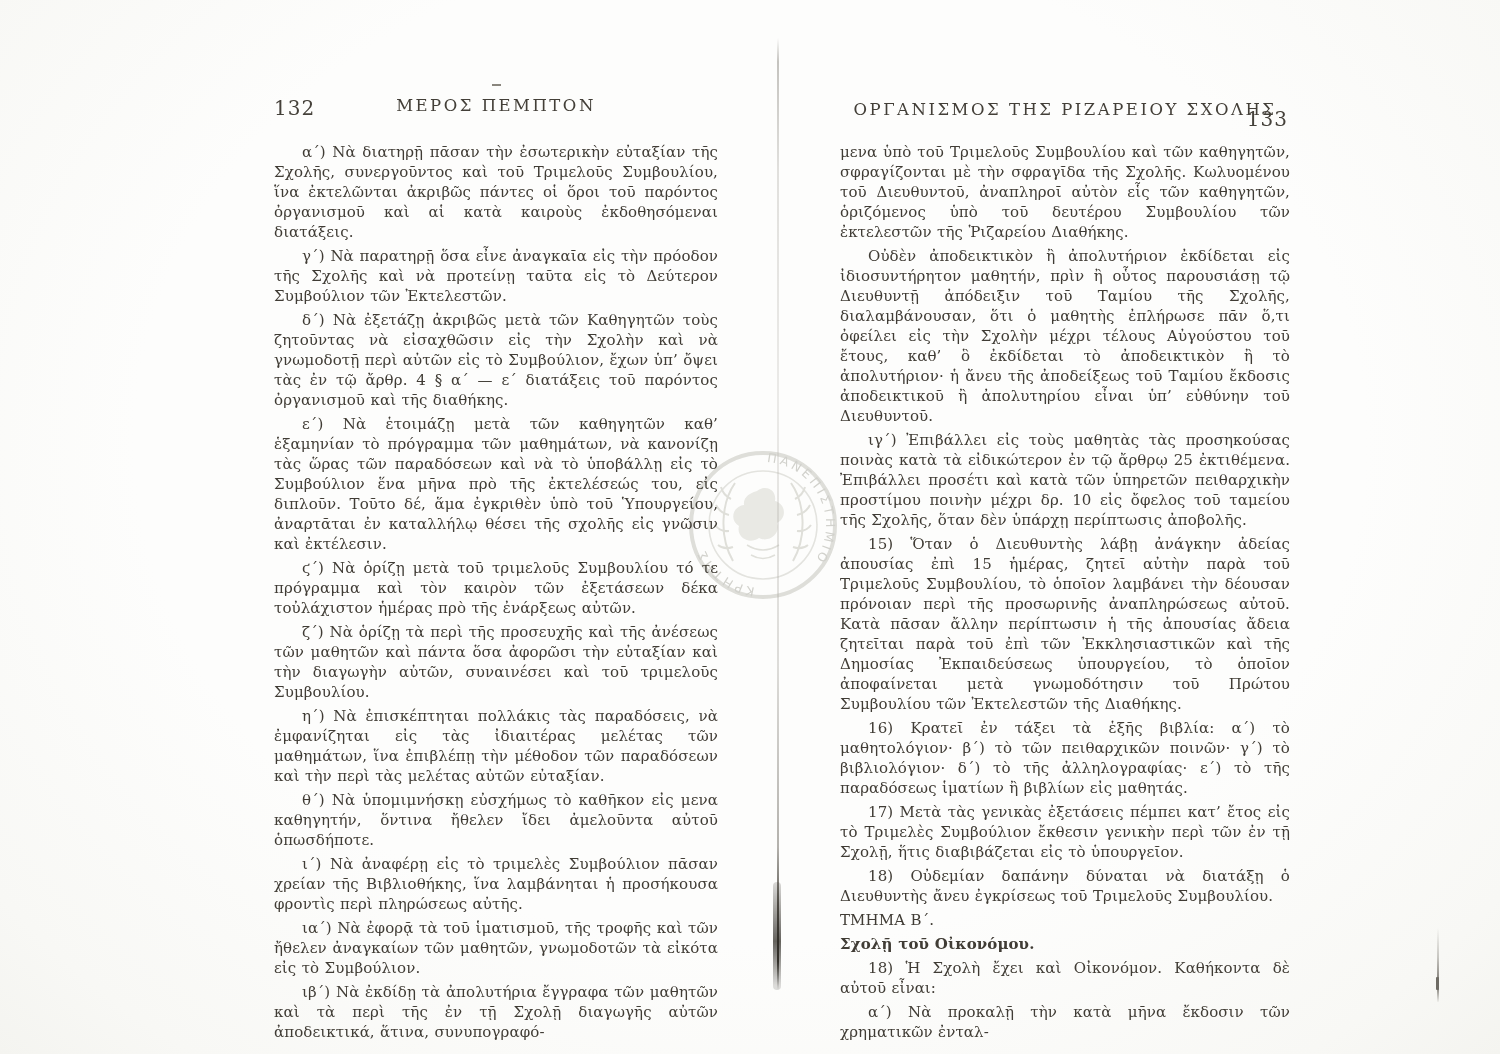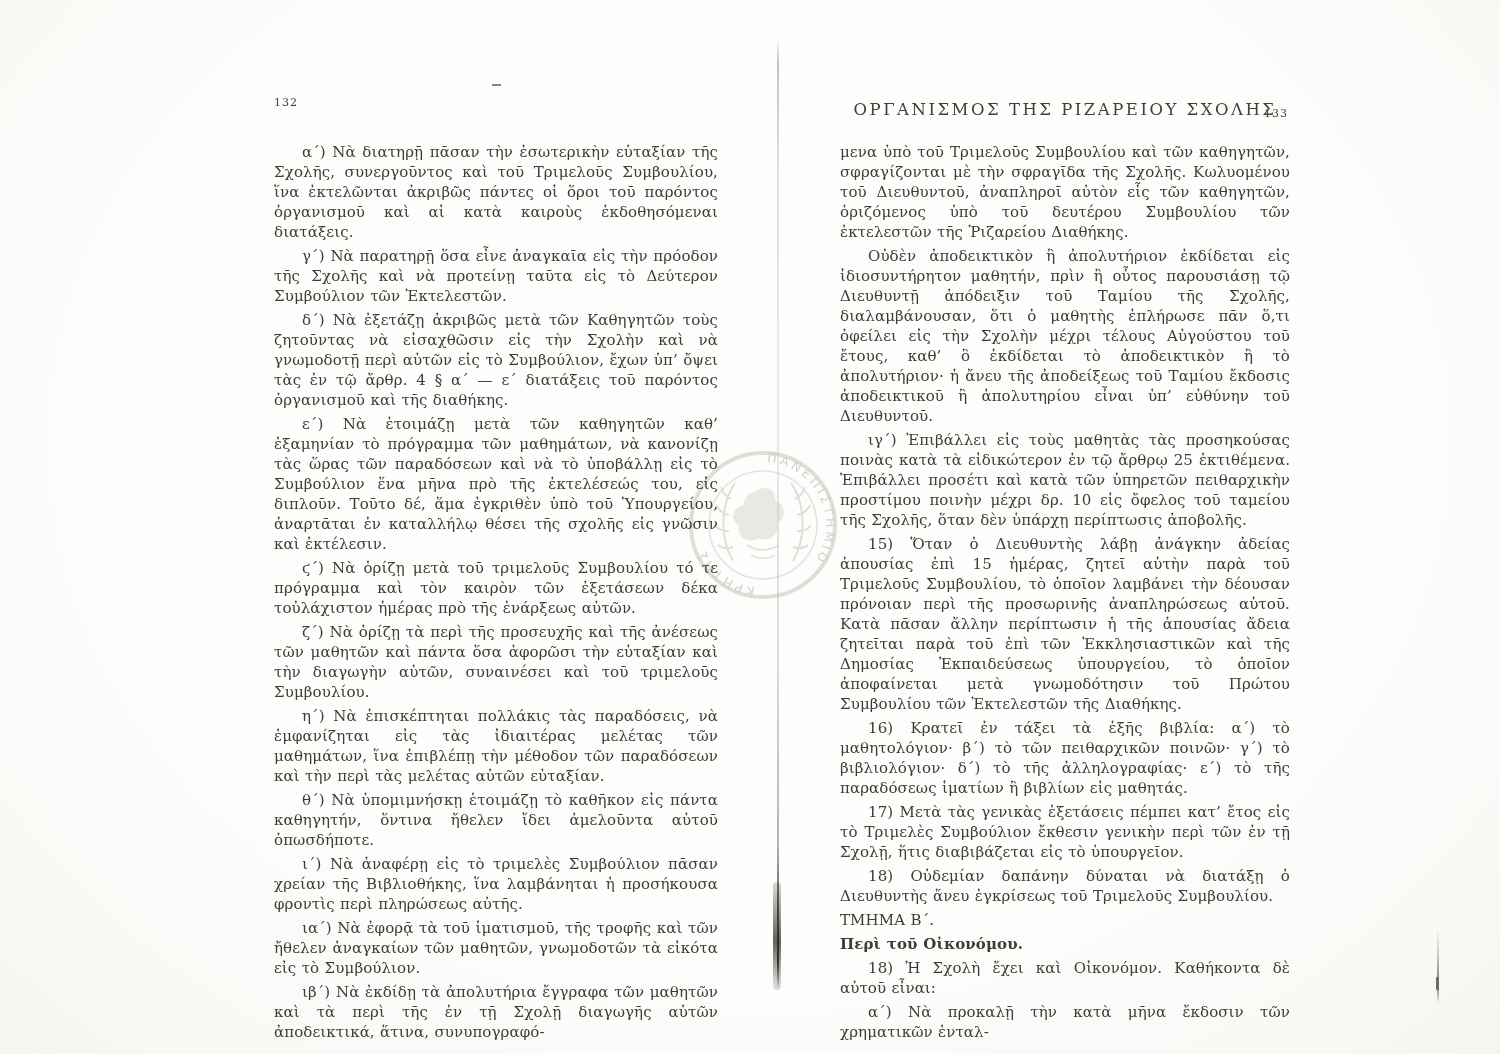--- a/index.html
+++ b/index.html
@@ -7,21 +7,21 @@
     position:relative; width:1500px; height:1054px; overflow:hidden;
     background:radial-gradient(ellipse at 50% 42%, #fdfdfc 58%, #f8f8f5 88%, #f4f4f0 100%);
     font-family:"DejaVu Serif","Liberation Serif",serif;
     color:#3e3a33;
   }
   
   .running-head { position:absolute; height:24px; font-size:16.5px; letter-spacing:2.5px; }
   .rh-left  { left:270px; top:96px;  width:452px; }
   .rh-right { left:836px; top:100px; width:458px; }
   .rh-title { display:block; width:100%; text-align:center; color:#433f38; }
-  .rh-num   { position:absolute; top:0; font-size:11px; letter-spacing:1px; color:#45413a; }
+  .rh-num   { position:absolute; top:0; font-size:20px; letter-spacing:1px; color:#45413a; }
   .rh-num-left  { left:4px; }
   .rh-num-right { right:6px;margin-top:7px; }
   .sig-dash { position:absolute; left:492px; top:84px; width:9px; height:2px; background:#8a867e; }
   
   .col { position:absolute; top:138px; }
   .col-left  { left:270px; width:452px; }
   .col-right { left:836px; width:458px; }
   .col p {
     margin:4px; font-size:15px; line-height:20px;
     text-align:justify; text-indent:28px; letter-spacing:.1px;
@@ -88,52 +88,53 @@
     <text font-size="12.5" fill="#cdcdc7" letter-spacing="3" font-family="DejaVu Sans, sans-serif">
       <textPath href="#wmCircle" startOffset="1%">ΠΑΝΕΠΙΣΤΗΜΙΟ</textPath>
     </text>
     <text font-size="12.5" fill="#cdcdc7" letter-spacing="3" font-family="DejaVu Sans, sans-serif">
       <textPath href="#wmCircle" startOffset="52%">ΚΡΗΤΗΣ</textPath>
     </text>
   </svg>
 
   <div class="running-head rh-left">
     <span class="rh-num rh-num-left">132</span>
+    <span class="rh-title">ΜΕΡΟΣ ΠΕΜΠΤΟΝ</span>
   </div>
   <div class="sig-dash"></div>
 
   <div class="running-head rh-right">
     <span class="rh-title">ΟΡΓΑΝΙΣΜΟΣ ΤΗΣ ΡΙΖΑΡΕΙΟΥ ΣΧΟΛΗΣ</span>
     <span class="rh-num rh-num-right">133</span>
   </div>
 
   <div class="col col-left">
     <p>α΄) Νὰ διατηρῇ πᾶσαν τὴν ἐσωτερικὴν εὐταξίαν τῆς Σχολῆς, συνεργοῦντος καὶ τοῦ Τριμελοῦς Συμβουλίου, ἵνα ἐκτελῶνται ἀκριβῶς πάντες οἱ ὅροι τοῦ παρόντος ὀργανισμοῦ καὶ αἱ κατὰ καιροὺς ἐκδοθησόμεναι διατάξεις.</p>
     <p>γ΄) Νὰ παρατηρῇ ὅσα εἶνε ἀναγκαῖα εἰς τὴν πρόοδον τῆς Σχολῆς καὶ νὰ προτείνῃ ταῦτα εἰς τὸ Δεύτερον Συμβούλιον τῶν Ἐκτελεστῶν.</p>
     <p>δ΄) Νὰ ἐξετάζῃ ἀκριβῶς μετὰ τῶν Καθηγητῶν τοὺς ζητοῦντας νὰ εἰσαχθῶσιν εἰς τὴν Σχολὴν καὶ νὰ γνωμοδοτῇ περὶ αὐτῶν εἰς τὸ Συμβούλιον, ἔχων ὑπ’ ὄψει τὰς ἐν τῷ ἄρθρ. 4 § α΄ — ε΄ διατάξεις τοῦ παρόντος ὀργανισμοῦ καὶ τῆς διαθήκης.</p>
     <p>ε΄) Νὰ ἑτοιμάζῃ μετὰ τῶν καθηγητῶν καθ’ ἑξαμηνίαν τὸ πρόγραμμα τῶν μαθημάτων, νὰ κανονίζῃ τὰς ὥρας τῶν παραδόσεων καὶ νὰ τὸ ὑποβάλλῃ εἰς τὸ Συμβούλιον ἕνα μῆνα πρὸ τῆς ἐκτελέσεώς του, εἰς διπλοῦν. Τοῦτο δέ, ἅμα ἐγκριθὲν ὑπὸ τοῦ Ὑπουργείου, ἀναρτᾶται ἐν καταλλήλῳ θέσει τῆς σχολῆς εἰς γνῶσιν καὶ ἐκτέλεσιν.</p>
     <p>ϛ΄) Νὰ ὁρίζῃ μετὰ τοῦ τριμελοῦς Συμβουλίου τό τε πρόγραμμα καὶ τὸν καιρὸν τῶν ἐξετάσεων δέκα τοὐλάχιστον ἡμέρας πρὸ τῆς ἐνάρξεως αὐτῶν.</p>
     <p>ζ΄) Νὰ ὁρίζῃ τὰ περὶ τῆς προσευχῆς καὶ τῆς ἀνέσεως τῶν μαθητῶν καὶ πάντα ὅσα ἀφορῶσι τὴν εὐταξίαν καὶ τὴν διαγωγὴν αὐτῶν, συναινέσει καὶ τοῦ τριμελοῦς Συμβουλίου.</p>
     <p>η΄) Νὰ ἐπισκέπτηται πολλάκις τὰς παραδόσεις, νὰ ἐμφανίζηται εἰς τὰς ἰδιαιτέρας μελέτας τῶν μαθημάτων, ἵνα ἐπιβλέπῃ τὴν μέθοδον τῶν παραδόσεων καὶ τὴν περὶ τὰς μελέτας αὐτῶν εὐταξίαν.</p>
-    <p>θ΄) Νὰ ὑπομιμνήσκῃ ἑτοιμάζῃ τὸ καθῆκον εἰς πάντα καθηγητήν, ὅντινα ἤθελεν ἴδει ἀμελοῦντα αὐτοῦ ὁπωσδήποτε.</p>
+    <p>θ΄) Νὰ ὑπομιμνήσκῃ εὐσχήμως τὸ καθῆκον εἰς μενα καθηγητήν, ὅντινα ἤθελεν ἴδει ἀμελοῦντα αὐτοῦ ὁπωσδήποτε.</p>
     <p>ι΄) Νὰ ἀναφέρῃ εἰς τὸ τριμελὲς Συμβούλιον πᾶσαν χρείαν τῆς Βιβλιοθήκης, ἵνα λαμβάνηται ἡ προσήκουσα φροντὶς περὶ πληρώσεως αὐτῆς.</p>
     <p>ια΄) Νὰ ἐφορᾷ τὰ τοῦ ἱματισμοῦ, τῆς τροφῆς καὶ τῶν ἤθελεν ἀναγκαίων τῶν μαθητῶν, γνωμοδοτῶν τὰ εἰκότα εἰς τὸ Συμβούλιον.</p>
     <p>ιβ΄) Νὰ ἐκδίδῃ τὰ ἀπολυτήρια ἔγγραφα τῶν μαθητῶν καὶ τὰ περὶ τῆς ἐν τῇ Σχολῇ διαγωγῆς αὐτῶν ἀποδεικτικά, ἅτινα, συνυπογραφό-</p>
   </div>
 
   <div class="col col-right">
     <p class="cont">μενα ὑπὸ τοῦ Τριμελοῦς Συμβουλίου καὶ τῶν καθηγητῶν, σφραγίζονται μὲ τὴν σφραγῖδα τῆς Σχολῆς. Κωλυομένου τοῦ Διευθυντοῦ, ἀναπληροῖ αὐτὸν εἷς τῶν καθηγητῶν, ὁριζόμενος ὑπὸ τοῦ δευτέρου Συμβουλίου τῶν ἐκτελεστῶν τῆς Ῥιζαρείου Διαθήκης.</p>
     <p>Οὐδὲν ἀποδεικτικὸν ἢ ἀπολυτήριον ἐκδίδεται εἰς ἰδιοσυντήρητον μαθητήν, πρὶν ἢ οὗτος παρουσιάσῃ τῷ Διευθυντῇ ἀπόδειξιν τοῦ Ταμίου τῆς Σχολῆς, διαλαμβάνουσαν, ὅτι ὁ μαθητὴς ἐπλήρωσε πᾶν ὅ,τι ὀφείλει εἰς τὴν Σχολὴν μέχρι τέλους Αὐγούστου τοῦ ἔτους, καθ’ ὃ ἐκδίδεται τὸ ἀποδεικτικὸν ἢ τὸ ἀπολυτήριον· ἡ ἄνευ τῆς ἀποδείξεως τοῦ Ταμίου ἔκδοσις ἀποδεικτικοῦ ἢ ἀπολυτηρίου εἶναι ὑπ’ εὐθύνην τοῦ Διευθυντοῦ.</p>
     <p>ιγ΄) Ἐπιβάλλει εἰς τοὺς μαθητὰς τὰς προσηκούσας ποινὰς κατὰ τὰ εἰδικώτερον ἐν τῷ ἄρθρῳ 25 ἐκτιθέμενα. Ἐπιβάλλει προσέτι καὶ κατὰ τῶν ὑπηρετῶν πειθαρχικὴν προστίμου ποινὴν μέχρι δρ. 10 εἰς ὄφελος τοῦ ταμείου τῆς Σχολῆς, ὅταν δὲν ὑπάρχῃ περίπτωσις ἀποβολῆς.</p>
     <p>15) Ὅταν ὁ Διευθυντὴς λάβῃ ἀνάγκην ἀδείας ἀπουσίας ἐπὶ 15 ἡμέρας, ζητεῖ αὐτὴν παρὰ τοῦ Τριμελοῦς Συμβουλίου, τὸ ὁποῖον λαμβάνει τὴν δέουσαν πρόνοιαν περὶ τῆς προσωρινῆς ἀναπληρώσεως αὐτοῦ. Κατὰ πᾶσαν ἄλλην περίπτωσιν ἡ τῆς ἀπουσίας ἄδεια ζητεῖται παρὰ τοῦ ἐπὶ τῶν Ἐκκλησιαστικῶν καὶ τῆς Δημοσίας Ἐκπαιδεύσεως ὑπουργείου, τὸ ὁποῖον ἀποφαίνεται μετὰ γνωμοδότησιν τοῦ Πρώτου Συμβουλίου τῶν Ἐκτελεστῶν τῆς Διαθήκης.</p>
     <p>16) Κρατεῖ ἐν τάξει τὰ ἑξῆς βιβλία: α΄) τὸ μαθητολόγιον· β΄) τὸ τῶν πειθαρχικῶν ποινῶν· γ΄) τὸ βιβλιολόγιον· δ΄) τὸ τῆς ἀλληλογραφίας· ε΄) τὸ τῆς παραδόσεως ἱματίων ἢ βιβλίων εἰς μαθητάς.</p>
     <p>17) Μετὰ τὰς γενικὰς ἐξετάσεις πέμπει κατ’ ἔτος εἰς τὸ Τριμελὲς Συμβούλιον ἔκθεσιν γενικὴν περὶ τῶν ἐν τῇ Σχολῇ, ἥτις διαβιβάζεται εἰς τὸ ὑπουργεῖον.</p>
     <p>18) Οὐδεμίαν δαπάνην δύναται νὰ διατάξῃ ὁ Διευθυντὴς ἄνευ ἐγκρίσεως τοῦ Τριμελοῦς Συμβουλίου.</p>
     <p class="section-heading">ΤΜΗΜΑ Β΄.</p>
-    <p class="section-subheading">Περὶ τοῦ Οἰκονόμου.</p>
+    <p class="section-subheading">Σχολῇ τοῦ Οἰκονόμου.</p>
     <p>18) Ἡ Σχολὴ ἔχει καὶ Οἰκονόμον. Καθήκοντα δὲ αὐτοῦ εἶναι:</p>
     <p>α΄) Νὰ προκαλῇ τὴν κατὰ μῆνα ἔκδοσιν τῶν χρηματικῶν ἐνταλ-</p>
   </div>
 
   <div class="gutter"></div>
   <div class="gutter-blob"></div>
   <div class="edge-line"></div>
   <div class="edge-tick"></div>
 
 </div>

